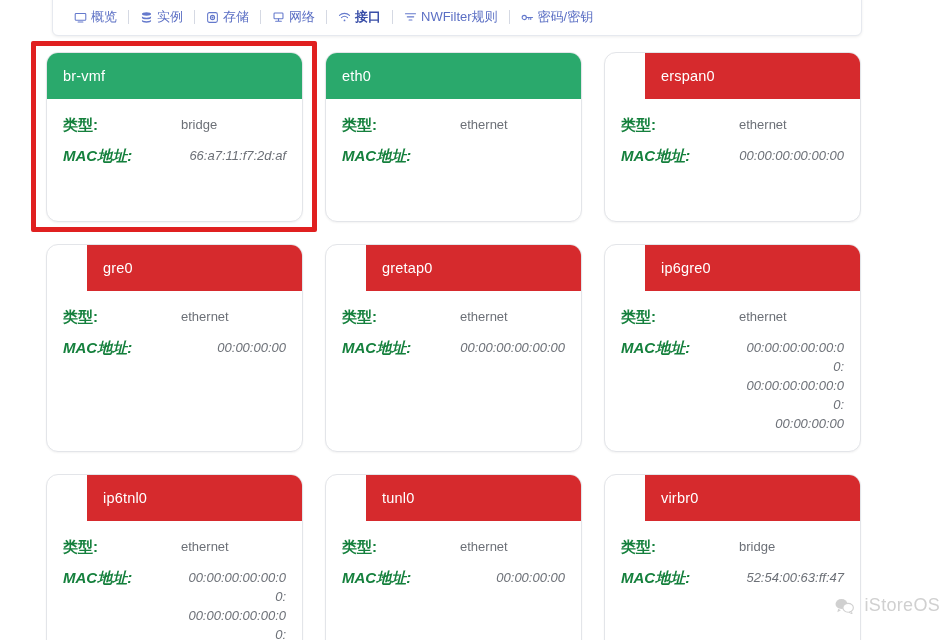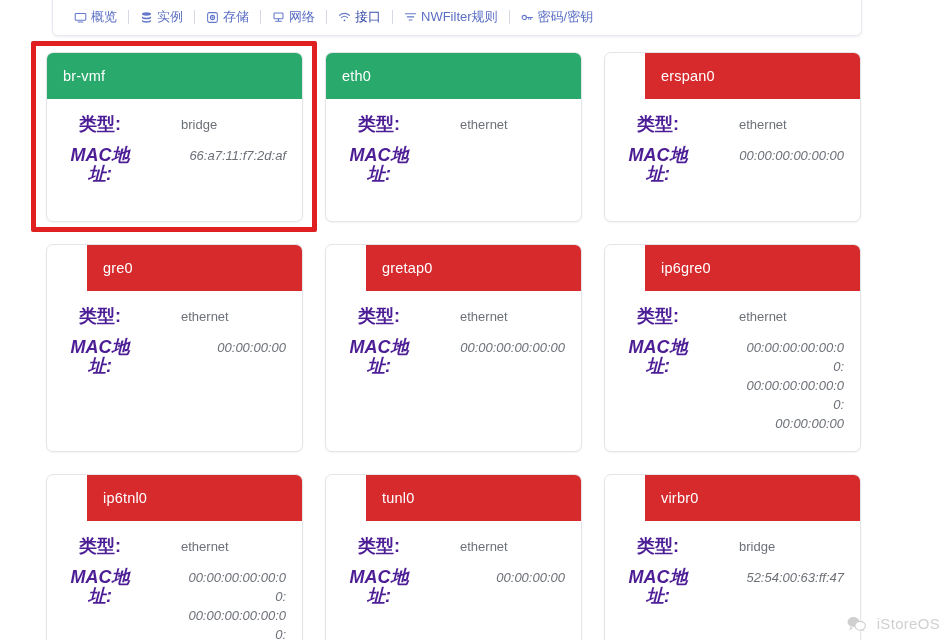--- a/index.html
+++ b/index.html
@@ -43,21 +43,21 @@
     display: flex;
     align-items: center;
     gap: 4px;
     padding: 0 11px;
     color: #5b6fc4;
     font-size: 13px;
     line-height: 16px;
     white-space: nowrap;
     cursor: pointer;
   }
-  .nav-item.active { color: #3a4fa8; font-weight: normal; }
+  .nav-item.active { color: #3a4fa8; font-weight: bold; }
   .nav-sep {
     width: 1px;
     height: 14px;
     background: #d5d9e3;
   }
   .nav-ico {
     display: inline-block;
     width: 13px;
     height: 13px;
     flex: 0 0 13px;
@@ -72,21 +72,21 @@
     top: 52px;
     width: 816px;
     display: flex;
     flex-wrap: wrap;
     gap: 22px 22px;
   }
   .card {
     width: 257px;
     background: #ffffff;
     border: 1px solid #e3e5e9;
-    border-radius: 7px;
+    border-radius: 12px;
     overflow: hidden;
     box-shadow: 0 1px 2px rgba(0,0,0,0.05);
   }
   .card-head {
     height: 46px;
     display: flex;
     align-items: center;
     padding: 0 16px;
     color: #ffffff;
     font-size: 14.5px;
@@ -100,25 +100,24 @@
   }
   .row {
     display: flex;
     align-items: flex-start;
     margin-bottom: 12px;
   }
   .row:last-child { margin-bottom: 0; font-style: italic; }
   .k {
     width: 74px;
     flex: 0 0 74px;
-    color: #4c1d95;
+    color: #15803d;
     font-weight: bold;
-    font-size: 18px;
+    font-size: 15px;
     line-height: 19px;
-    text-align: center;
   }
   .v {
     flex: 1 1 auto;
     color: #6c7077;
     font-size: 13px;
     line-height: 19px;
     word-break: break-all;
     margin-left: 44px;
   }
   .v .seg { display: block; text-align: right; }
@@ -132,26 +131,26 @@
     height: 191px;
     border: 5px solid #e02020;
     border-radius: 2px;
     pointer-events: none;
   }
 
   
   .watermark {
     position: absolute;
     right: 12px;
-    bottom: 8px;
+    bottom: 24px;
     display: flex;
     align-items: center;
     gap: 11px;
     color: #c8c8c8;
-    font-size: 15px;
+    font-size: 18px;
     letter-spacing: .3px;
     opacity: .85;
   }
   .wm-ico { width: 19px; height: 16px; display: block; color: #c8c8c8; }
 </style>
 </head>
 <body>
 
 <div id="root">
 

